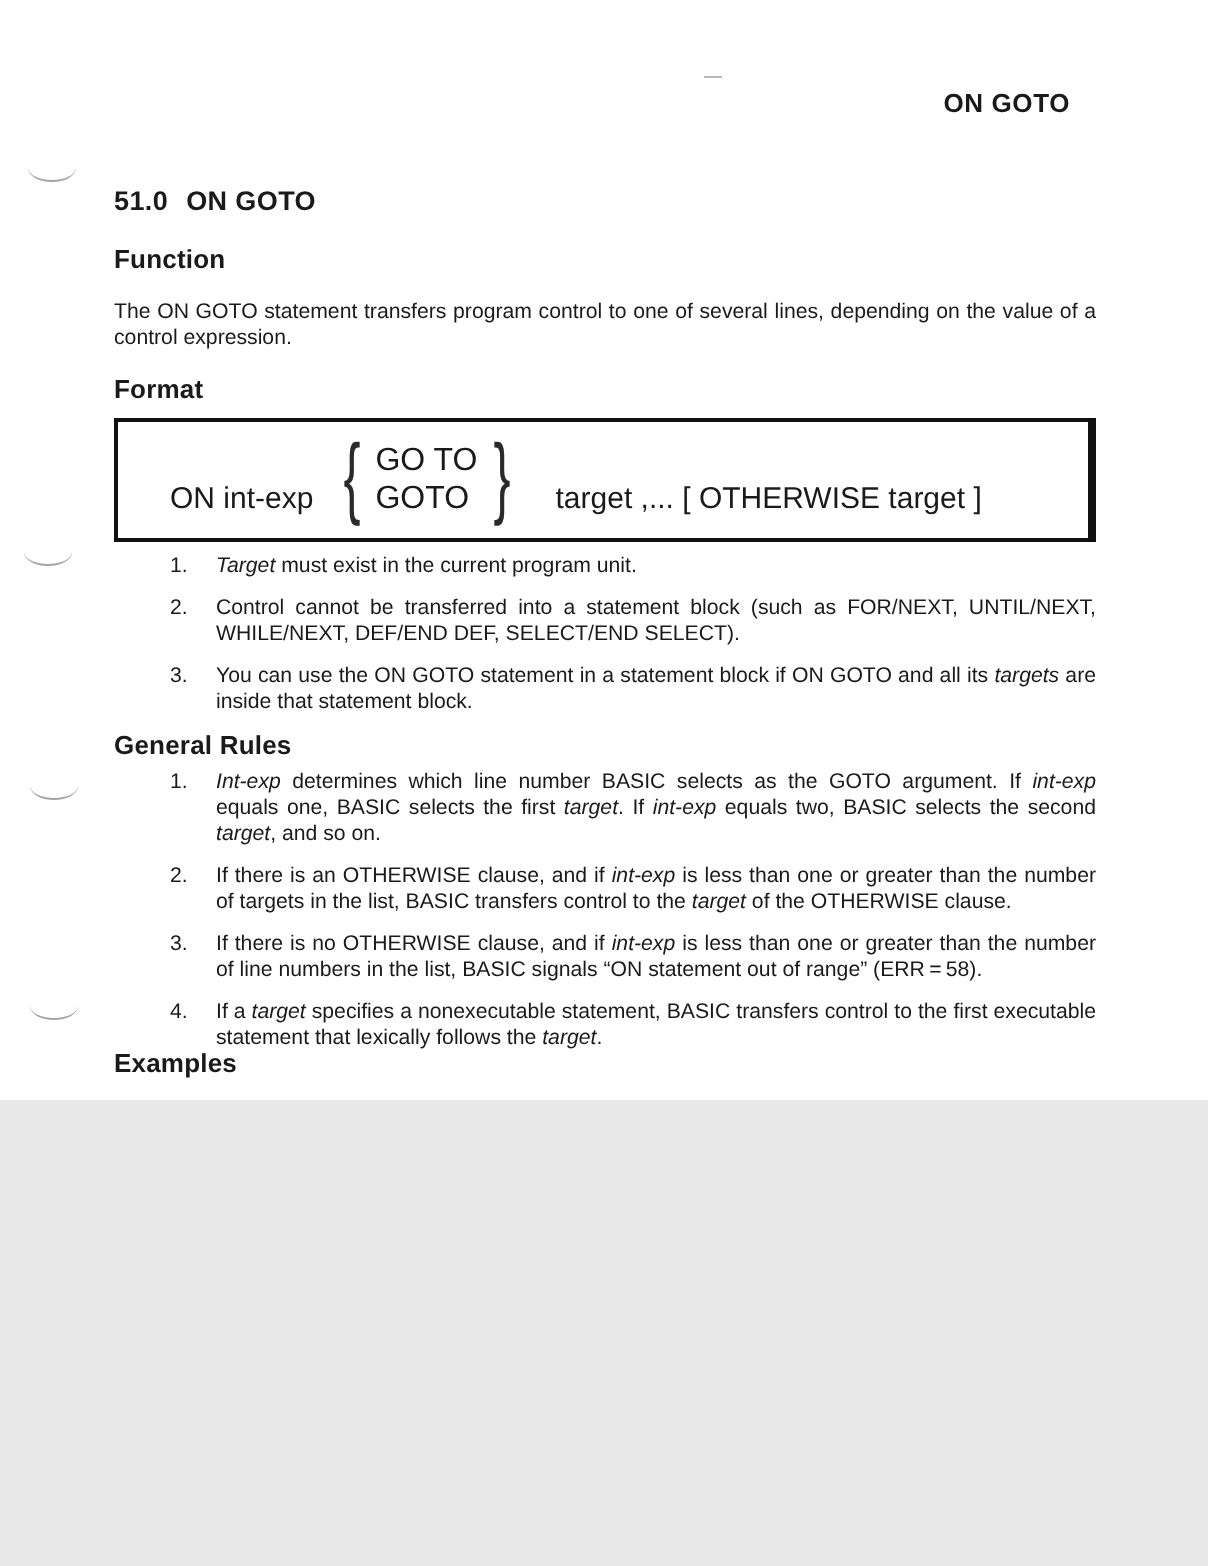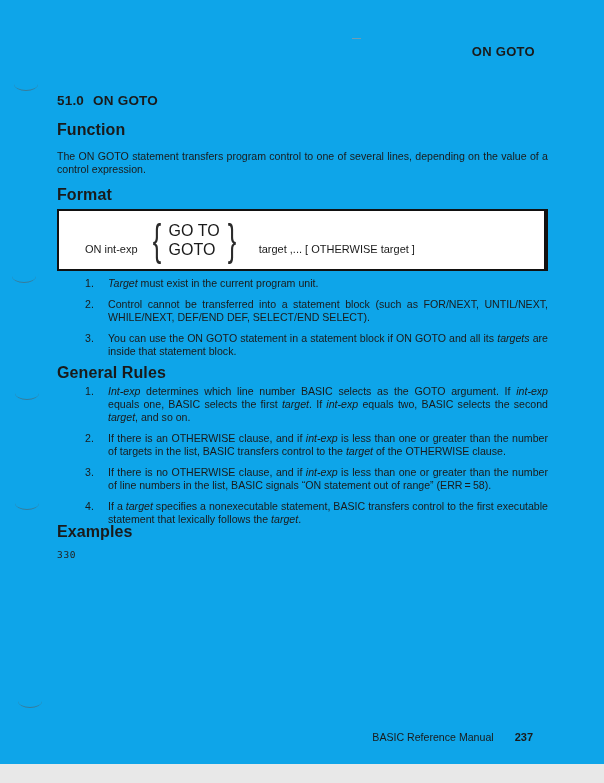--- a/index.html
+++ b/index.html
@@ -1,21 +1,21 @@
 <!DOCTYPE html>
 <html><head>
 <meta charset="utf-8">
 <style>
   * { margin: 0; padding: 0; box-sizing: border-box; }
   html, body { background: #e8e8e8; }
   .page {
     position: relative;
     width: 604px;
-    height: 764px;
-    background: #0ea5e9;
+    height: 550px;
+    background: #ffffff;
     font-family: "Liberation Sans", sans-serif;
     color: #1a1a1a;
     overflow: hidden;
   }
   
   .artifact {
     position: absolute;
     width: 24px;
     height: 7px;
     border-bottom: 1.6px solid #5a5a5a;
@@ -44,21 +44,21 @@
     width: 491px;
   }
   .sec-title {
     font-size: 13.5px;
     font-weight: bold;
     line-height: 15px;
     letter-spacing: 0.2px;
   }
   .sec-title .sec-num { margin-right: 9px; }
   .h {
-    font-size: 16px;
+    font-size: 13px;
     font-weight: bold;
     line-height: 12px;
     letter-spacing: 0.1px;
   }
   .h-function { margin-top: 16px; }
   .h-format   { margin-top: 13px; }
   .h-syntax   { margin-top: 17px; }
   .h-general  { margin-top: 9px; }
   .h-examples { margin-top: 0; }
   .body-text {
@@ -73,21 +73,21 @@
     width: 491px;
     height: 62px;
     border: 2px solid #111;
     border-right-width: 4px;
     display: flex;
     align-items: center;
     padding-left: 26px;
     background: #fff;
   }
   .fb-prefix, .fb-suffix {
-    font-size: 11px;
+    font-size: 15px;
     transform: translateY(9px);
     white-space: nowrap;
   }
   .fb-choice {
     display: flex;
     align-items: center;
     margin-left: 14px;
   }
   .fb-brace {
     font-size: 30px;

